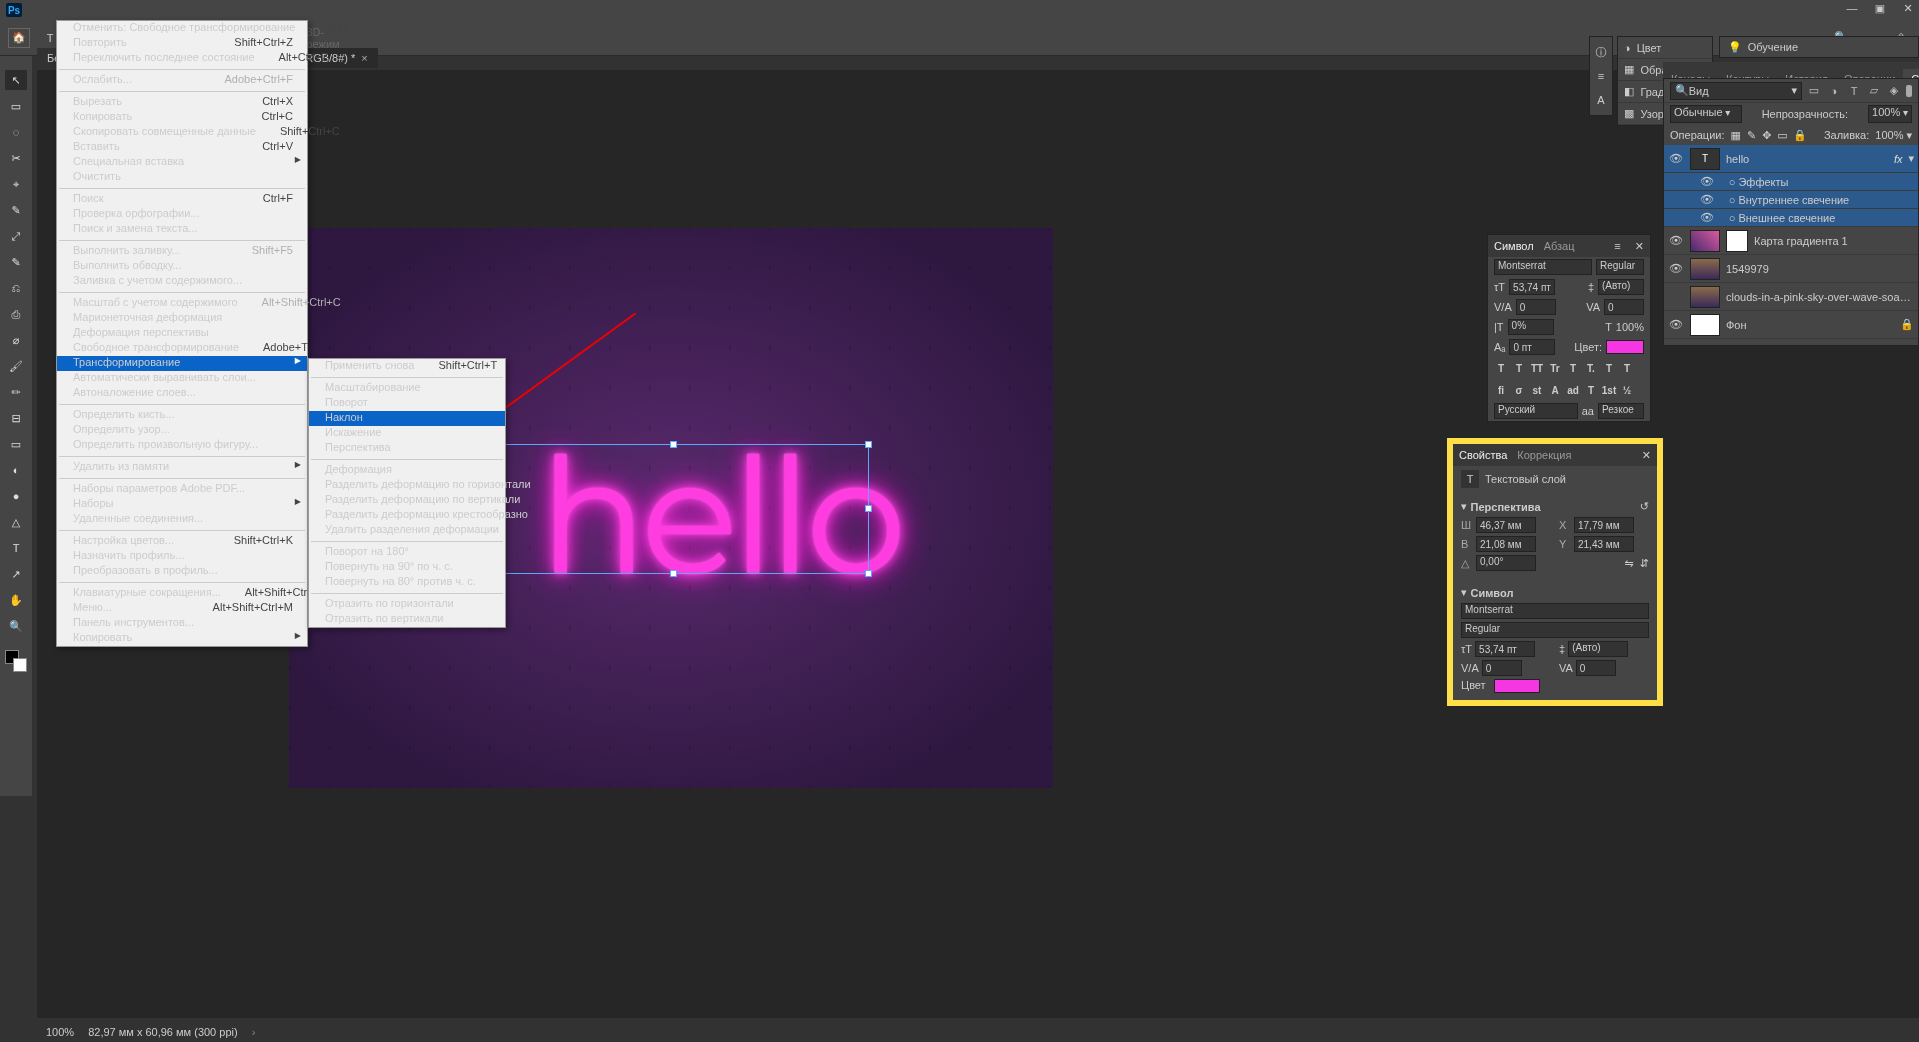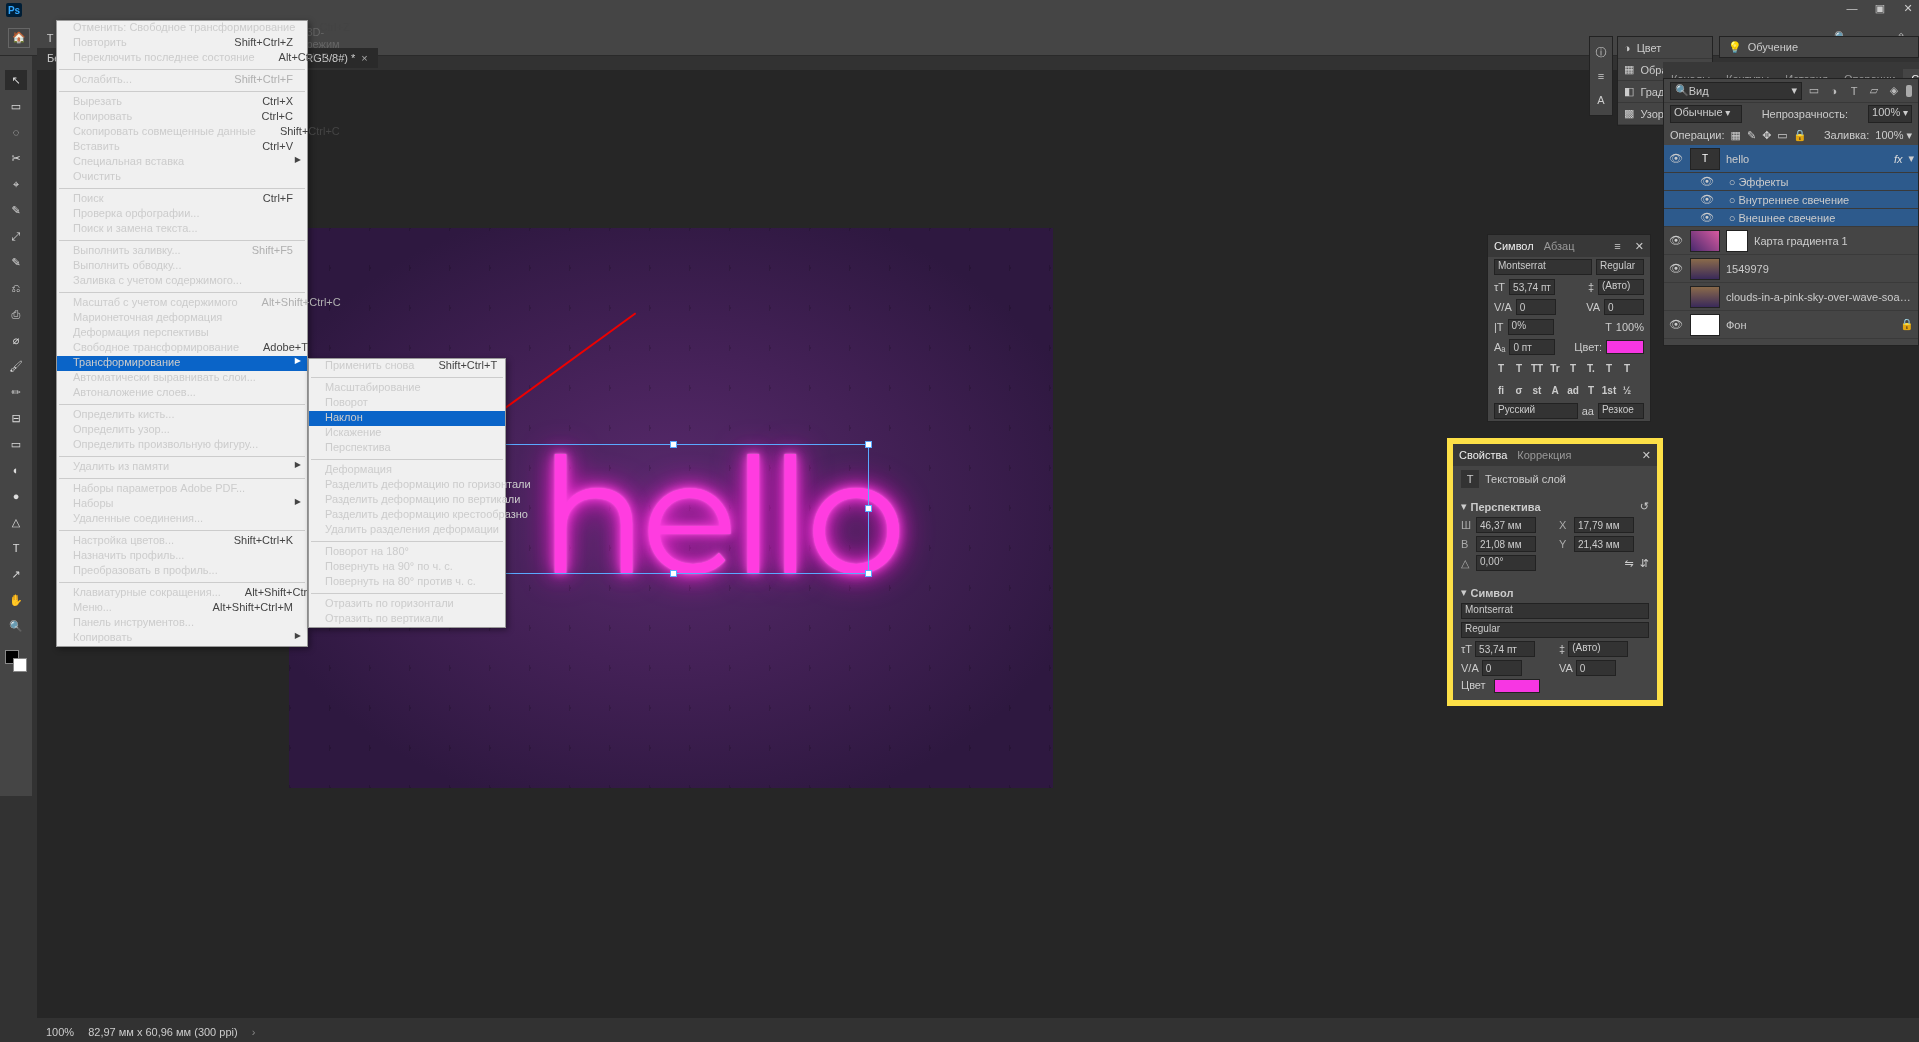--- a/index.html
+++ b/index.html
@@ -494,21 +494,21 @@
       <span>Повторить</span>
       <span class="sc">Shift+Ctrl+Z</span>
     </div>
     <div class="mi">
       <span>Переключить последнее состояние</span>
       <span class="sc">Alt+Ctrl+Z</span>
     </div>
     <hr>
     <div class="mi dis">
       <span>Ослабить...</span>
-      <span class="sc">Shift+Ctrl+F</span>
+      <span class="sc">Adobe+Ctrl+F</span>
     </div>
     <hr>
     <div class="mi">
       <span>Вырезать</span>
       <span class="sc">Ctrl+X</span>
     </div>
     <div class="mi">
       <span>Копировать</span>
       <span class="sc">Ctrl+C</span>
     </div>

